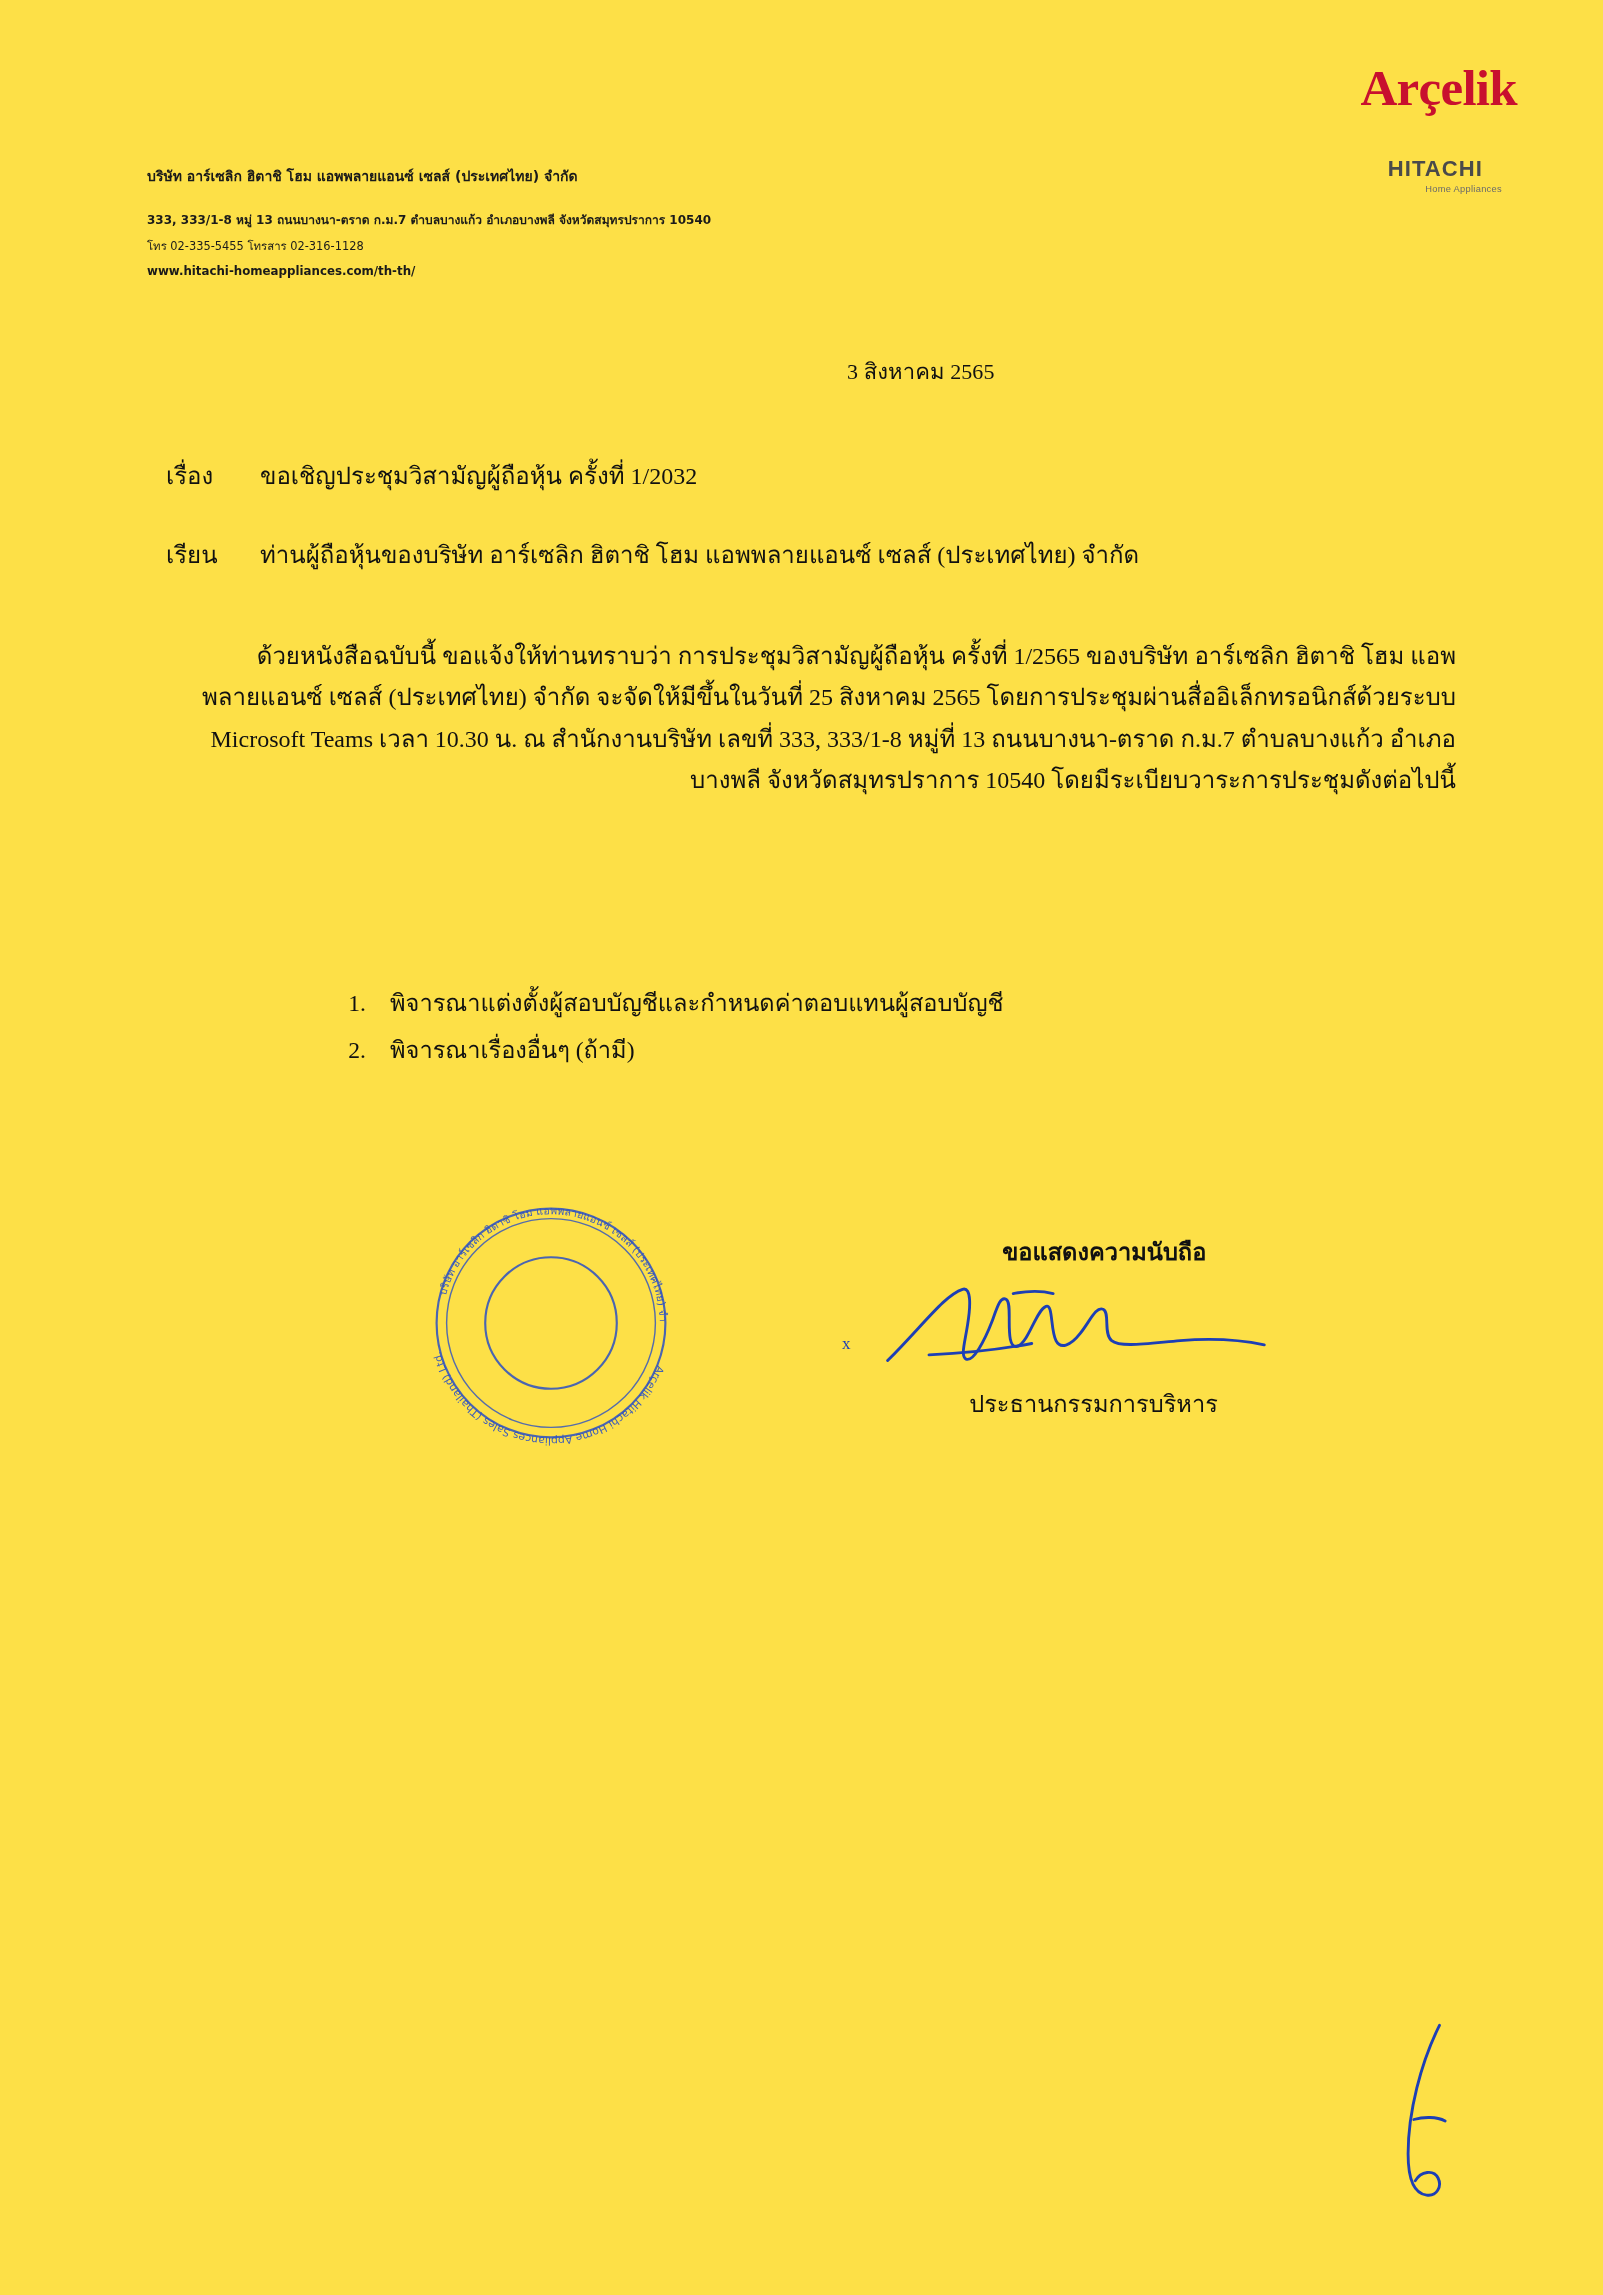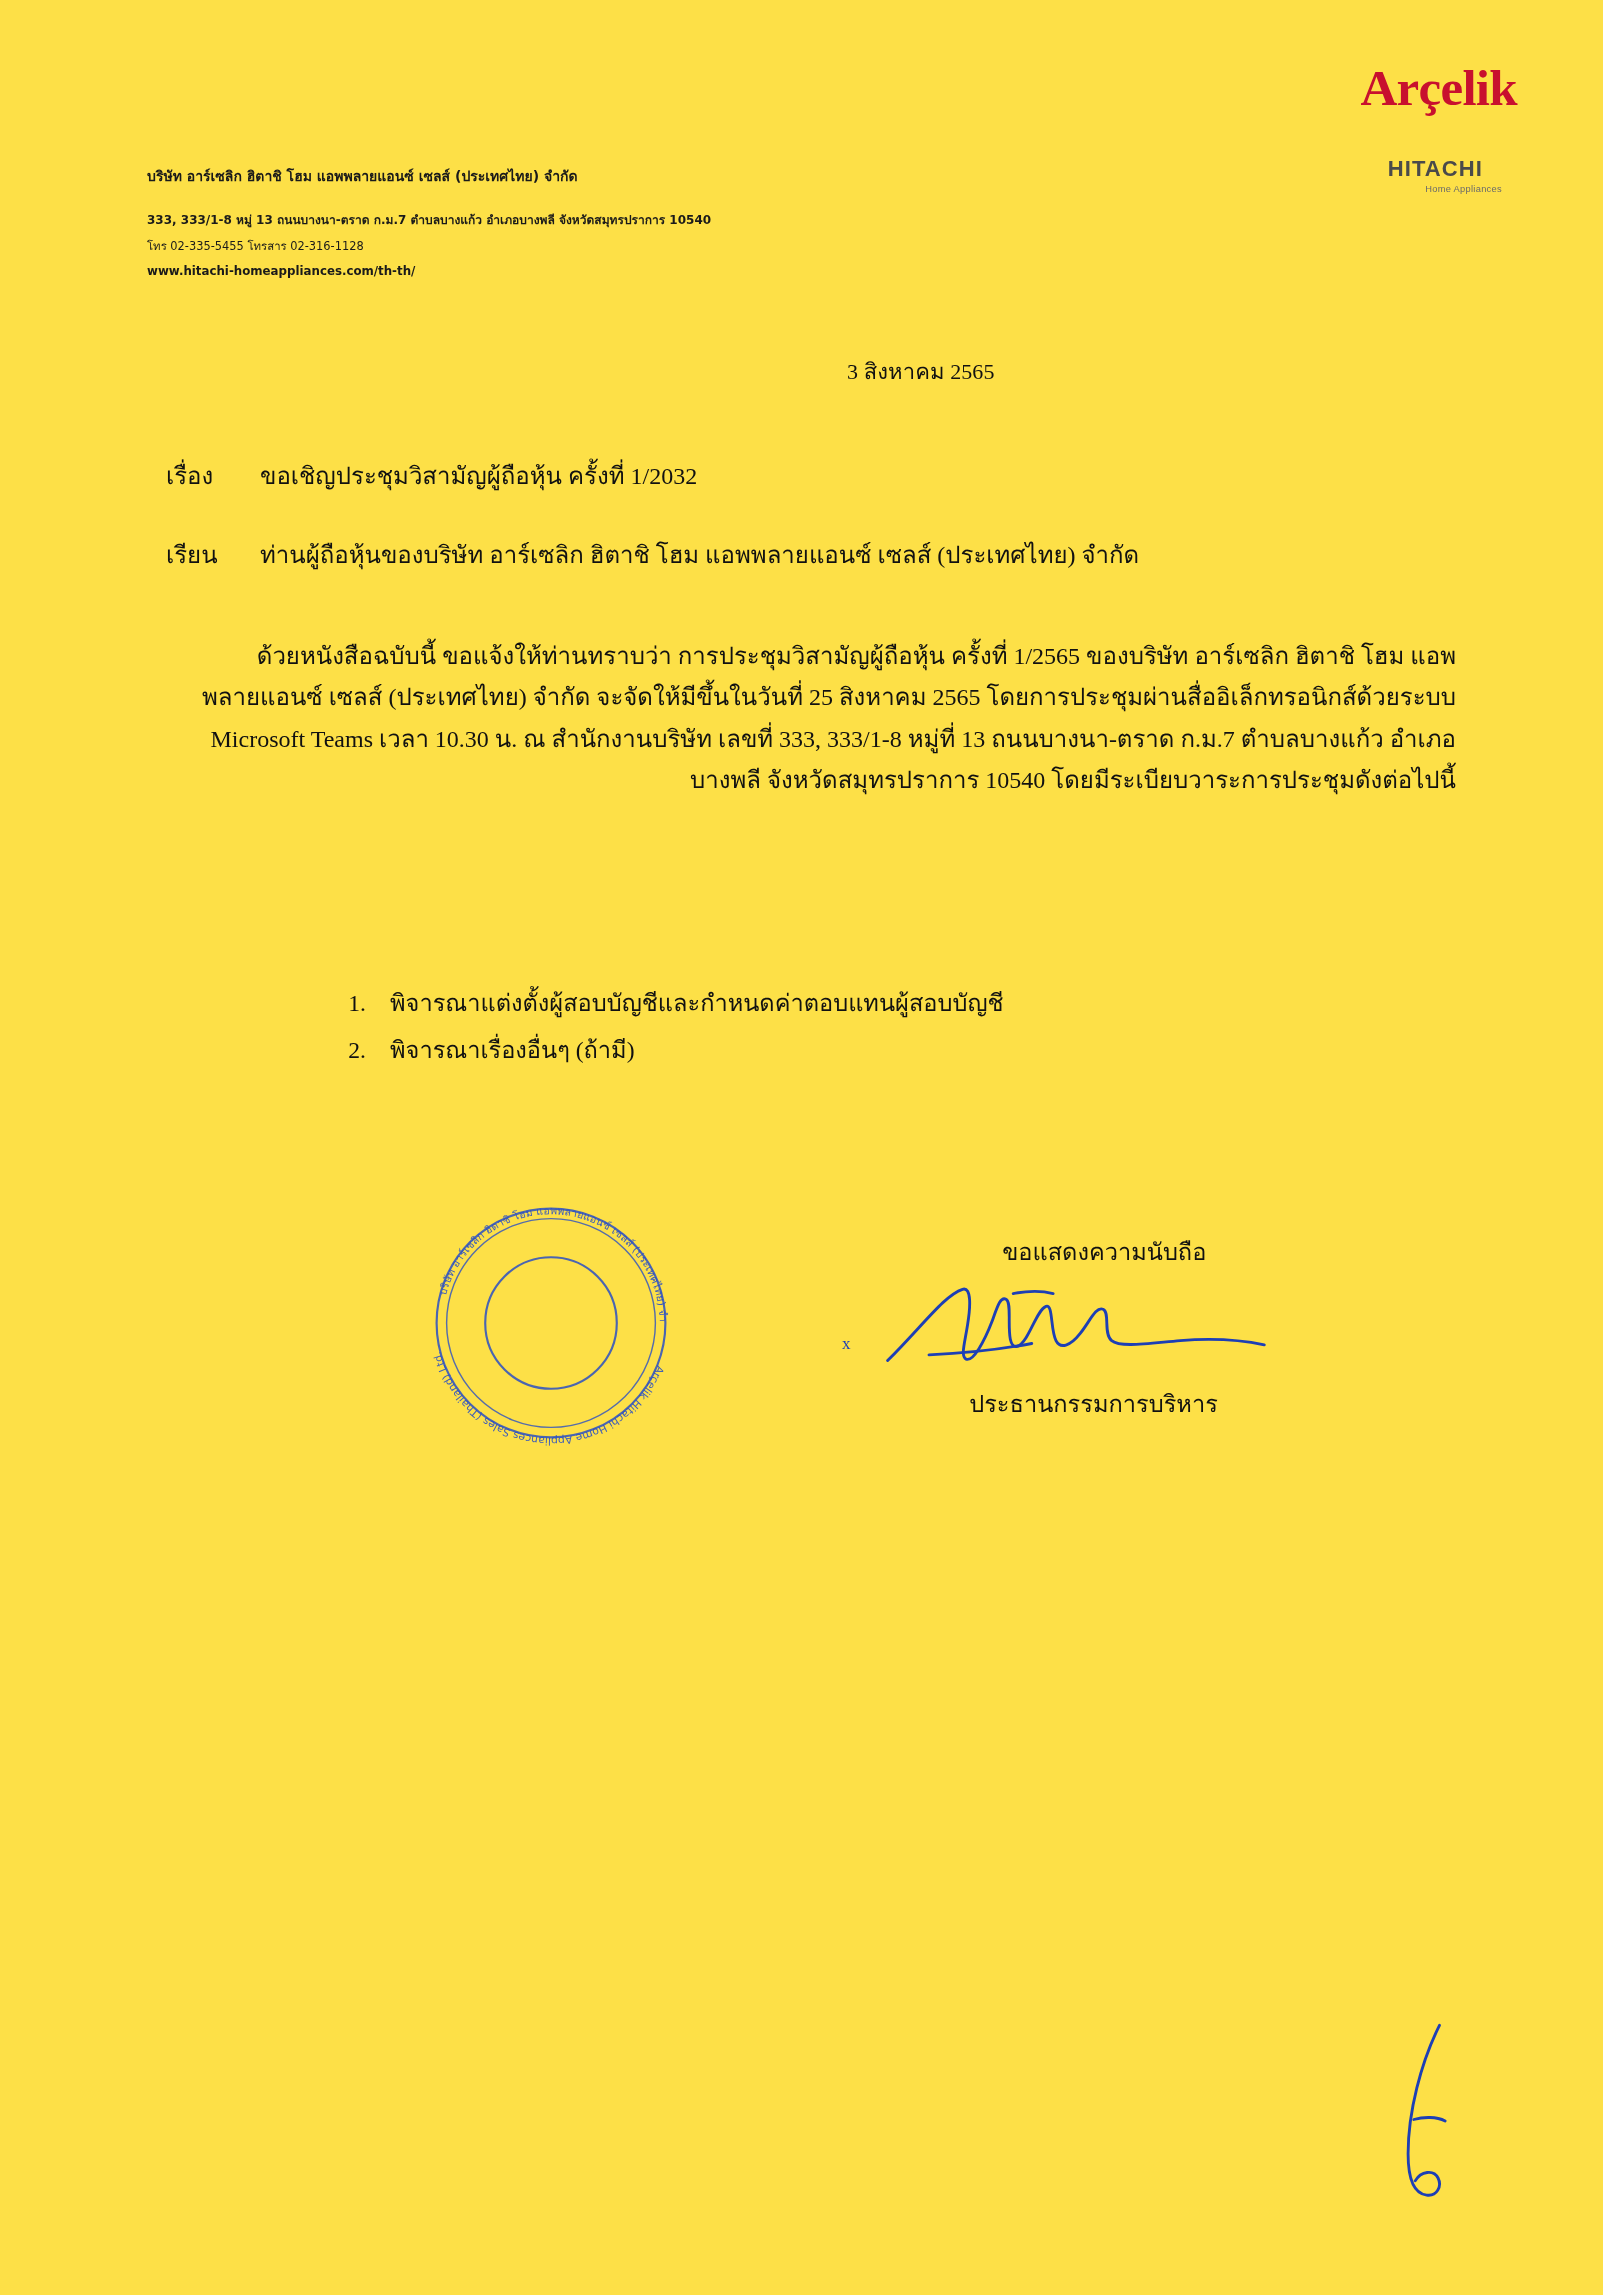--- a/index.html
+++ b/index.html
@@ -151,20 +151,21 @@
     position: absolute;
     left: 822px;
     top: 1230px;
     width: 543px;
     text-align: center;
     font-size: 23.6px;
     line-height: 1.9;
   }
   .sign-regards {
     margin-left: 21.5px;
+    font-weight: bold;
   }
   .sig-svg-wrap {
     position: relative;
     height: 107px;
   }
   .sig-x {
     position: absolute;
     left: 20px;
     top: 53px;
     font-size: 17px;

